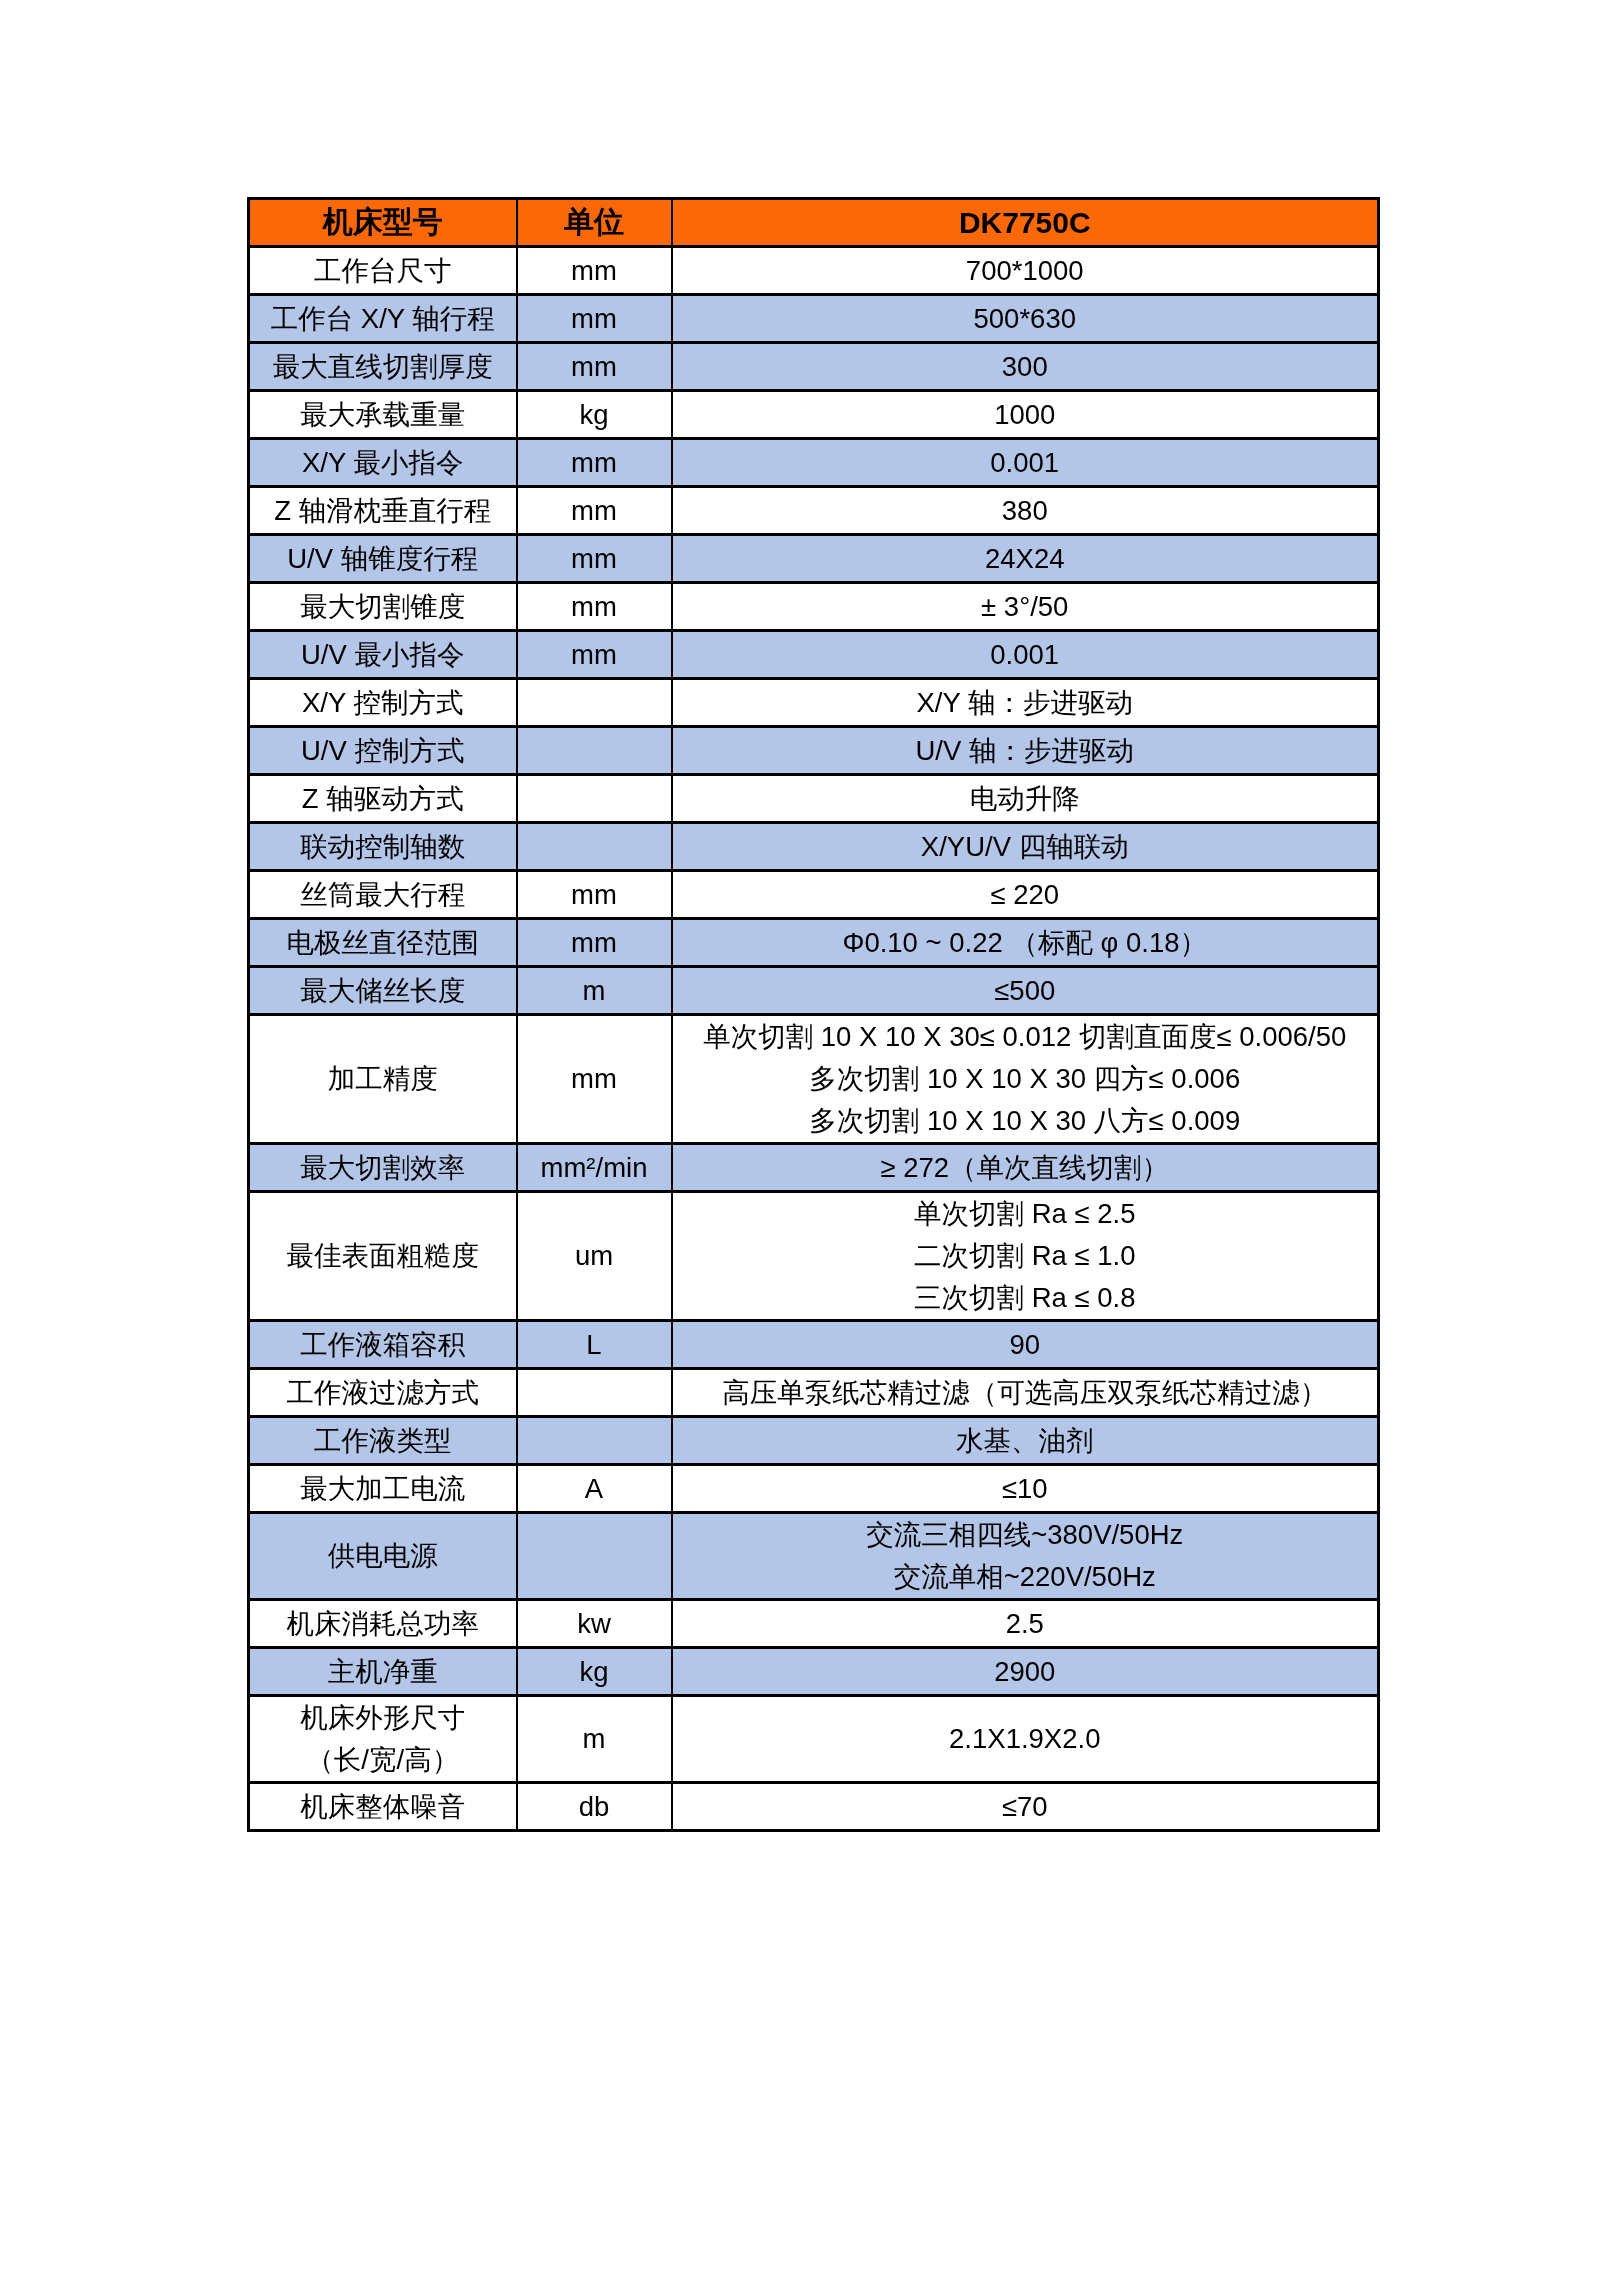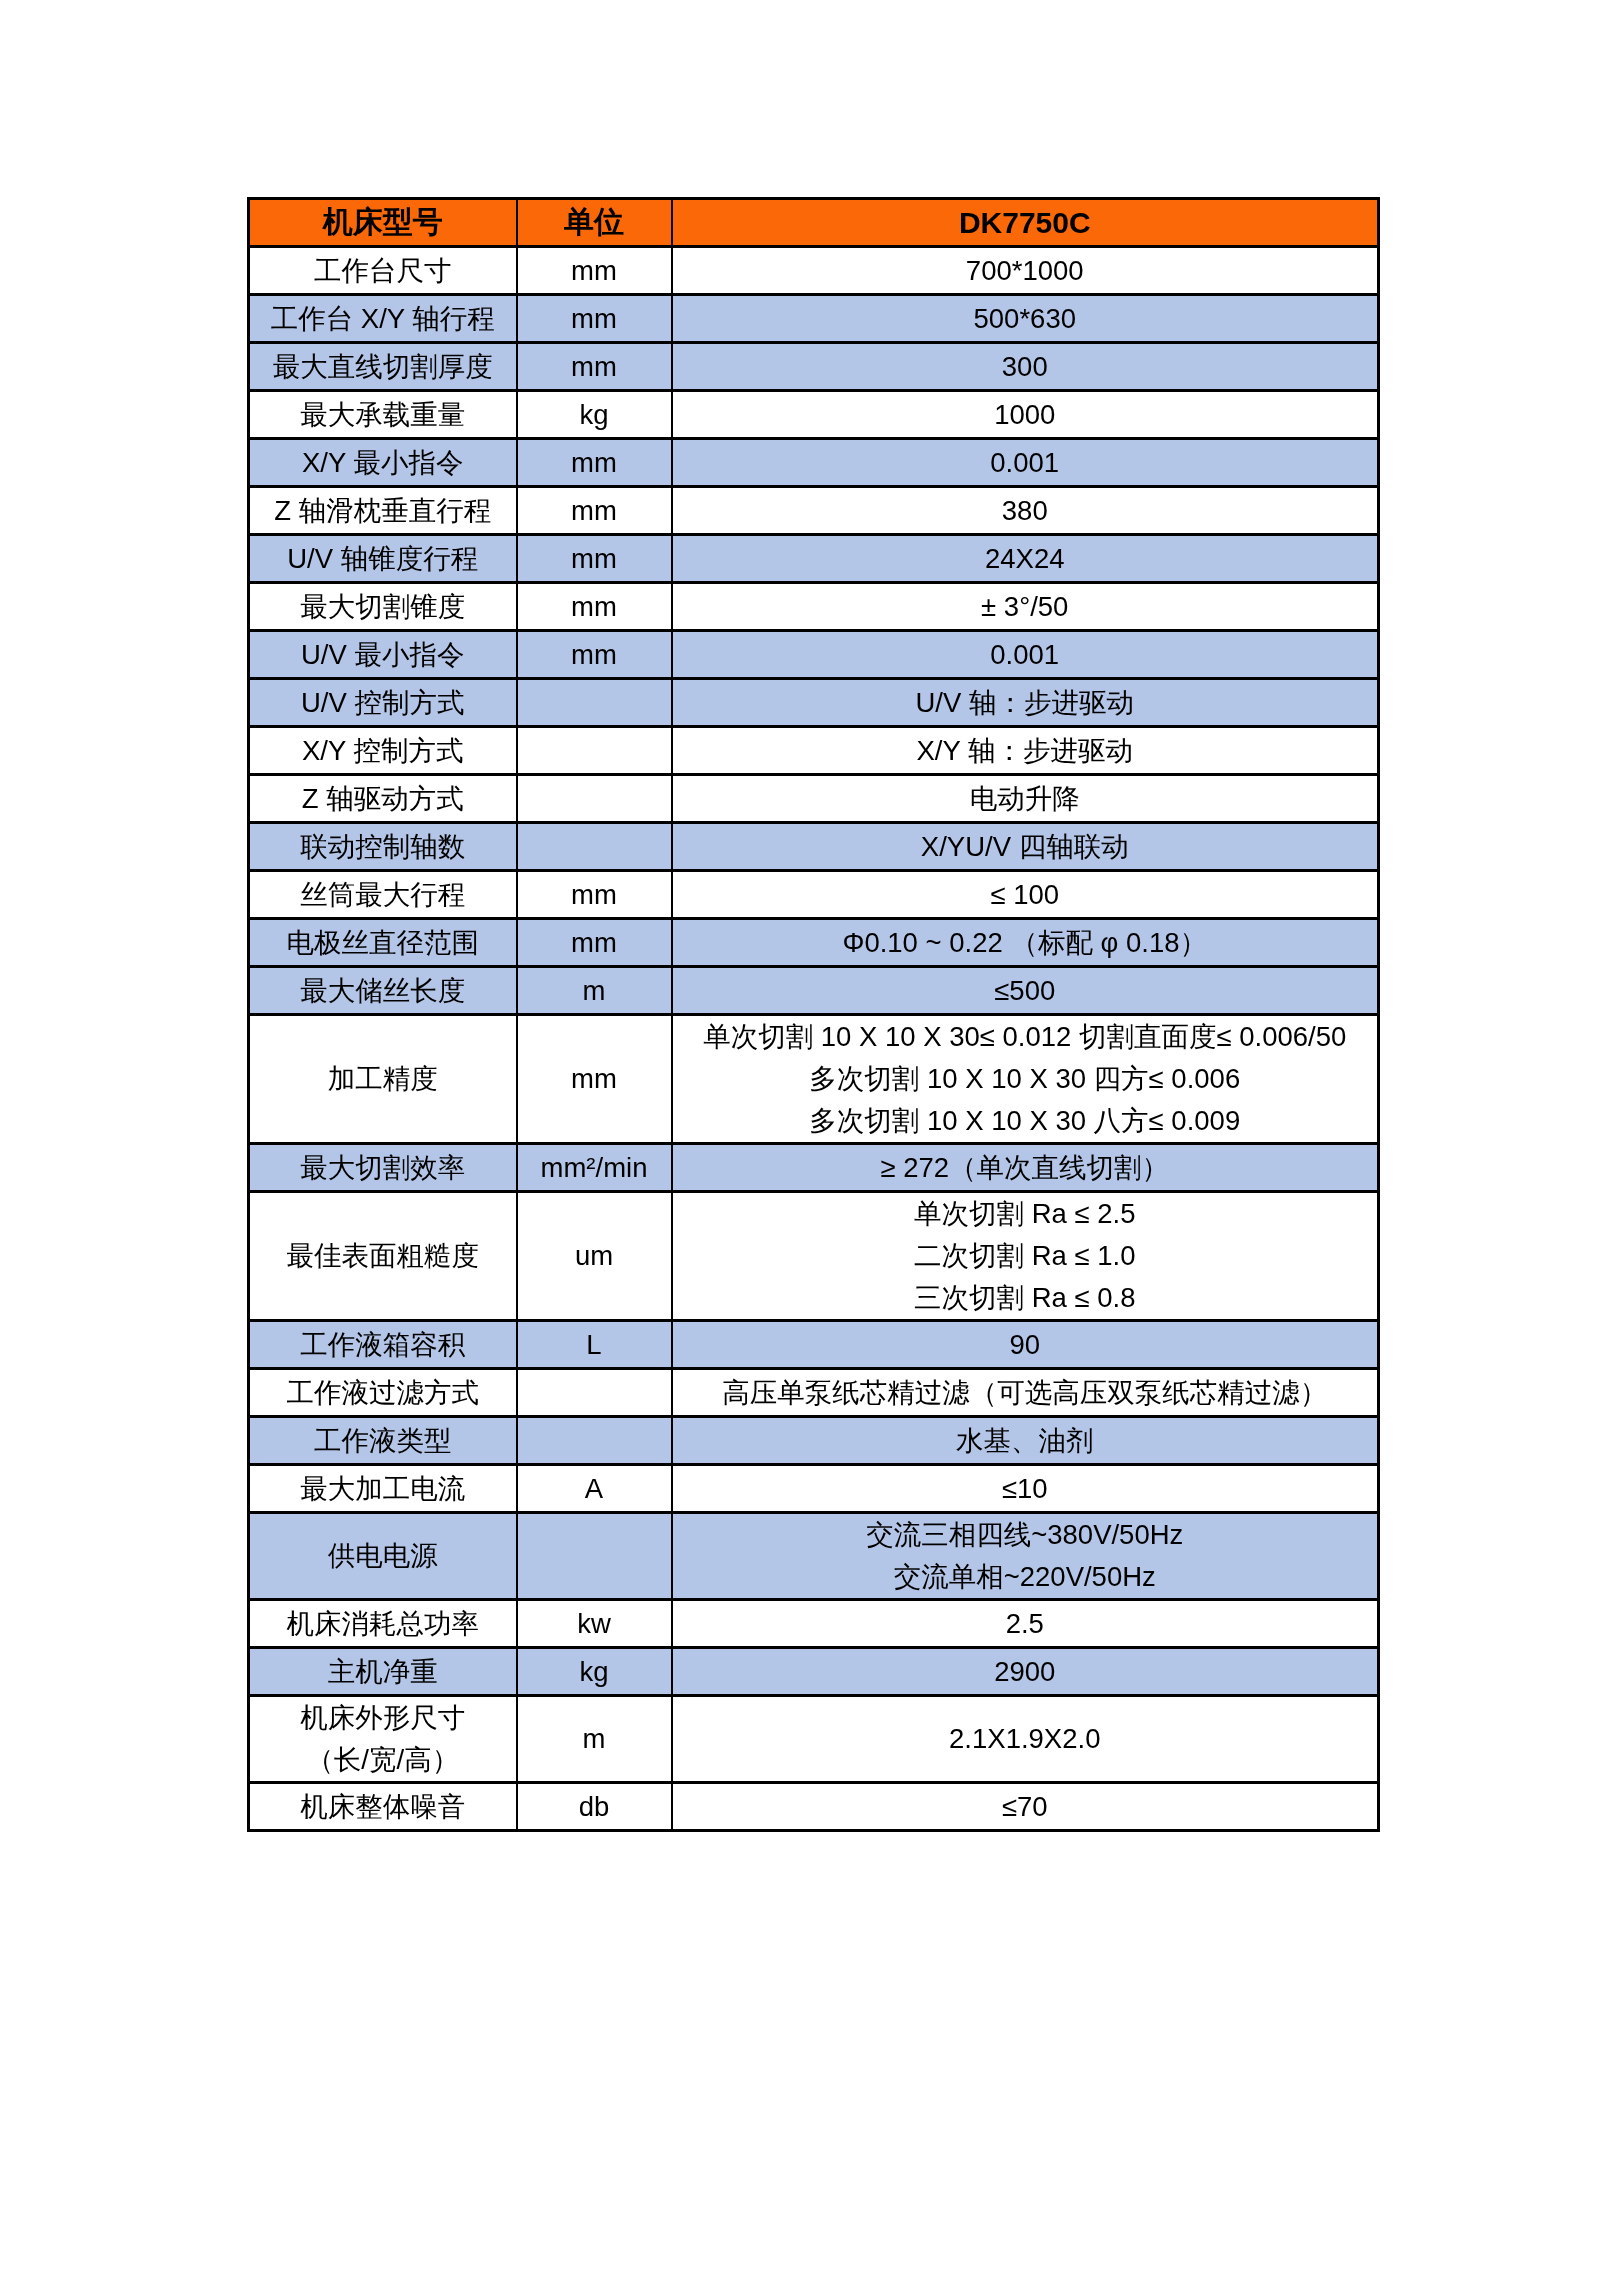--- a/index.html
+++ b/index.html
@@ -165,40 +165,40 @@
     <td class="c-label">
             <div class="line">U/V 最小指令</div>
           </td>
     <td class="c-unit">
             <div class="line">mm</div>
           </td>
     <td class="c-value">
             <div class="line">0.001</div>
           </td>
   </tr>
+        <tr class="h1">
+    <td class="c-label">
+            <div class="line">X/Y 控制方式</div>
+          </td>
+    <td class="c-unit"></td>
+    <td class="c-value">
+            <div class="line">X/Y 轴：步进驱动</div>
+          </td>
+  </tr>
         <tr class="h1 alt">
     <td class="c-label">
             <div class="line">U/V 控制方式</div>
           </td>
     <td class="c-unit"></td>
     <td class="c-value">
             <div class="line">U/V 轴：步进驱动</div>
           </td>
   </tr>
         <tr class="h1">
     <td class="c-label">
-            <div class="line">X/Y 控制方式</div>
-          </td>
-    <td class="c-unit"></td>
-    <td class="c-value">
-            <div class="line">X/Y 轴：步进驱动</div>
-          </td>
-  </tr>
-        <tr class="h1">
-    <td class="c-label">
             <div class="line">Z 轴驱动方式</div>
           </td>
     <td class="c-unit"></td>
     <td class="c-value">
             <div class="line">电动升降</div>
           </td>
   </tr>
         <tr class="h1 alt">
     <td class="c-label">
             <div class="line">联动控制轴数</div>
@@ -209,21 +209,21 @@
           </td>
   </tr>
         <tr class="h1">
     <td class="c-label">
             <div class="line">丝筒最大行程</div>
           </td>
     <td class="c-unit">
             <div class="line">mm</div>
           </td>
     <td class="c-value">
-            <div class="line">≤ 100</div>
+            <div class="line">≤ 220</div>
           </td>
   </tr>
         <tr class="h1 alt">
     <td class="c-label">
             <div class="line">电极丝直径范围</div>
           </td>
     <td class="c-unit">
             <div class="line">mm</div>
           </td>
     <td class="c-value">

